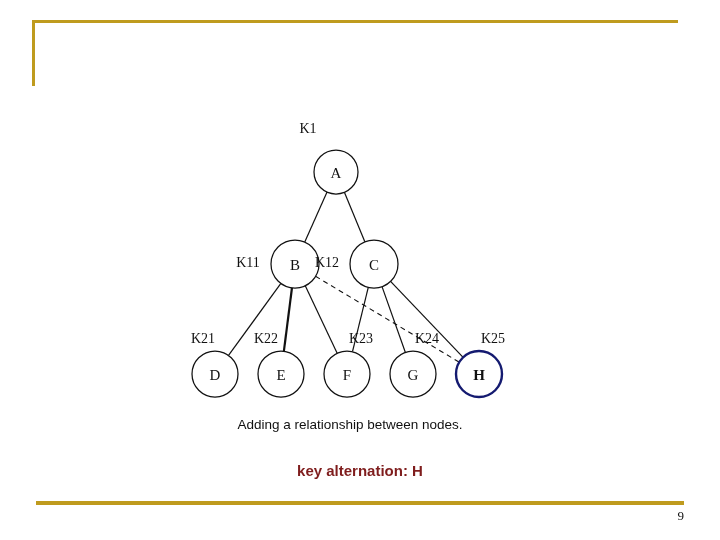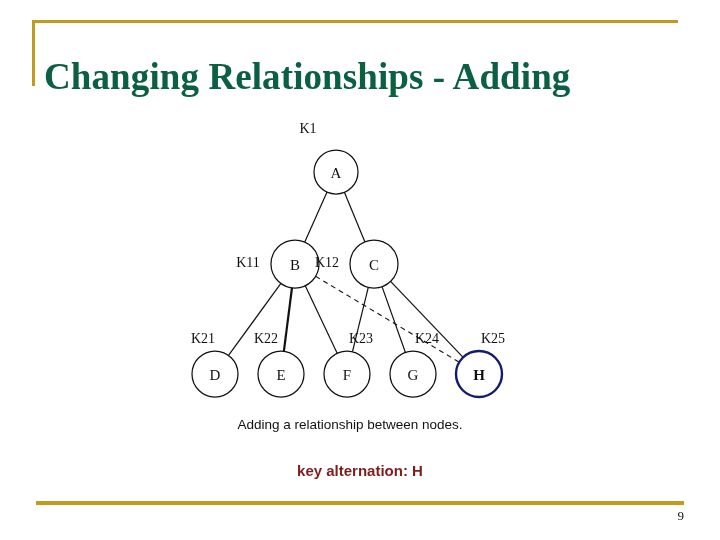--- a/index.html
+++ b/index.html
@@ -146,21 +146,20 @@
   }
 </style>
 </head>
 <body>
 
 <div id="slide">
 
   <div class="title-rule-top"></div>
   <div class="title-rule-left"></div>
 
-  <h1 class="slide-title">Changing Relationships - Adding</h1>
 
   <div id="diagram-wrap">
     <svg id="diagram-svg" viewBox="0 0 340 330" xmlns="http://www.w3.org/2000/svg">
       <g id="edge-layer">
           <line x1="147.04" y1="80.09" x2="124.77" y2="130.08" class="edge"></line>
           <line x1="164.40" y1="80.33" x2="184.84" y2="129.82" class="edge"></line>
           <line x1="100.88" y1="171.41" x2="48.53" y2="243.40" class="edge"></line>
           <line x1="111.97" y1="175.81" x2="103.90" y2="239.18" class="edge thick"></line>
           <line x1="125.26" y1="173.70" x2="157.17" y2="241.21" class="edge"></line>
           <line x1="188.28" y1="175.31" x2="172.48" y2="239.66" class="edge"></line>

